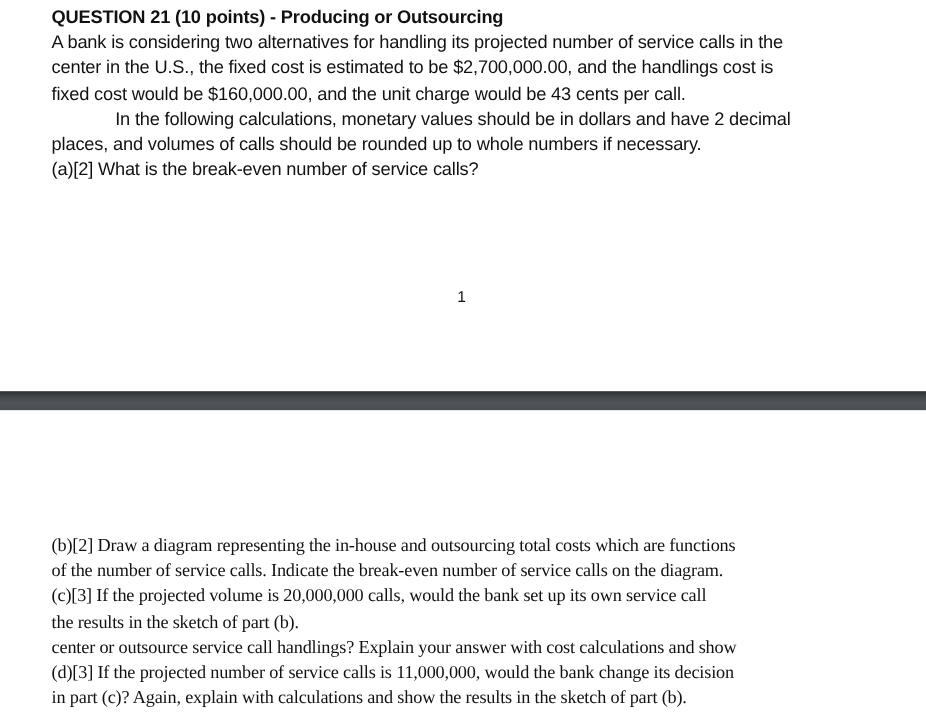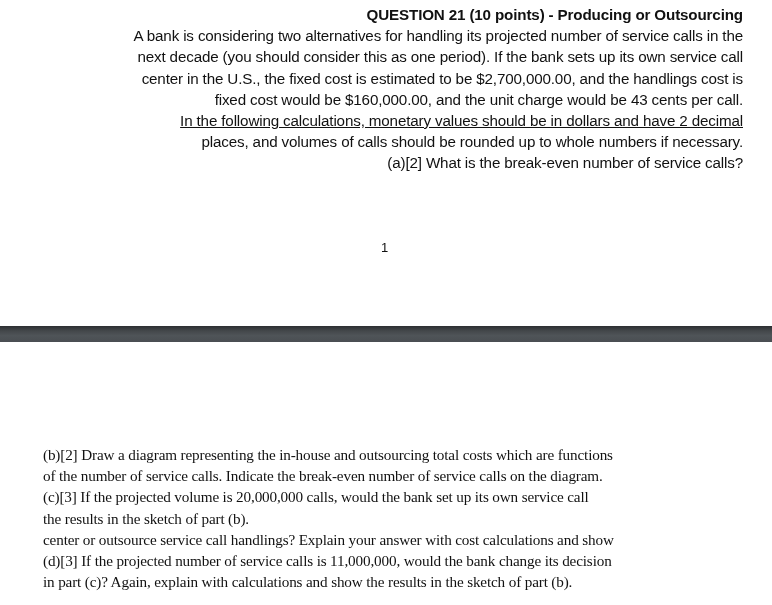--- a/index.html
+++ b/index.html
@@ -14,42 +14,41 @@
       overflow: hidden;
       font-family: "Liberation Sans", "DejaVu Sans", sans-serif;
       color: #111111;
     }
     .page {
       position: absolute;
       left: 0;
       width: 772px;
       background: #ffffff;
     }
-    .page-top { top: 0; height: 326px; text-align: right; }
+    .page-top { top: 0; height: 326px; }
     .page-bottom { top: 342px; height: 304px; font-family: Liberation Serif, serif; }
     .text-block {
       position: absolute;
       left: 43px;
       width: 700px;
       font-size: 15.2px;
       line-height: 21.2px;
       letter-spacing: -0.15px;
     }
     .block-top { top: 4px; }
     .block-bottom { top: 102px; }
     .line {
       display: block;
       white-space: nowrap;
     }
     .title {
       font-weight: bold;
     }
     .indent {
       padding-left: 53px;
-      text-decoration: underline;
     }
     .page-number {
       position: absolute;
       top: 240px;
       left: 381px;
       font-size: 13px;
       font-family: "Liberation Sans", sans-serif;
       color: #111;
     }
     .page-divider {
@@ -61,21 +60,20 @@
       background: linear-gradient(to bottom, #2c2e31 0%, #43474a 30%, #4f5458 60%, #4a4e52 100%);
     }
   </style>
 </head>
 <body>
 
 <div class="page page-top">
   <div class="text-block block-top">
     <span class="line title">QUESTION 21 (10 points) - Producing or Outsourcing</span>
     <span class="line">A bank is considering two alternatives for handling its projected number of service calls in the</span>
-    <span class="line">next decade (you should consider this as one period). If the bank sets up its own service call</span>
     <span class="line">center in the U.S., the fixed cost is estimated to be $2,700,000.00, and the handlings cost is</span>
     <span class="line">fixed cost would be $160,000.00, and the unit charge would be 43 cents per call.</span>
     <span class="line indent">In the following calculations, monetary values should be in dollars and have 2 decimal</span>
     <span class="line">places, and volumes of calls should be rounded up to whole numbers if necessary.</span>
     <span class="line">(a)[2] What is the break-even number of service calls?</span>
   </div>
   <div class="page-number">1</div>
 </div>
 
 <div class="page-divider"></div>

